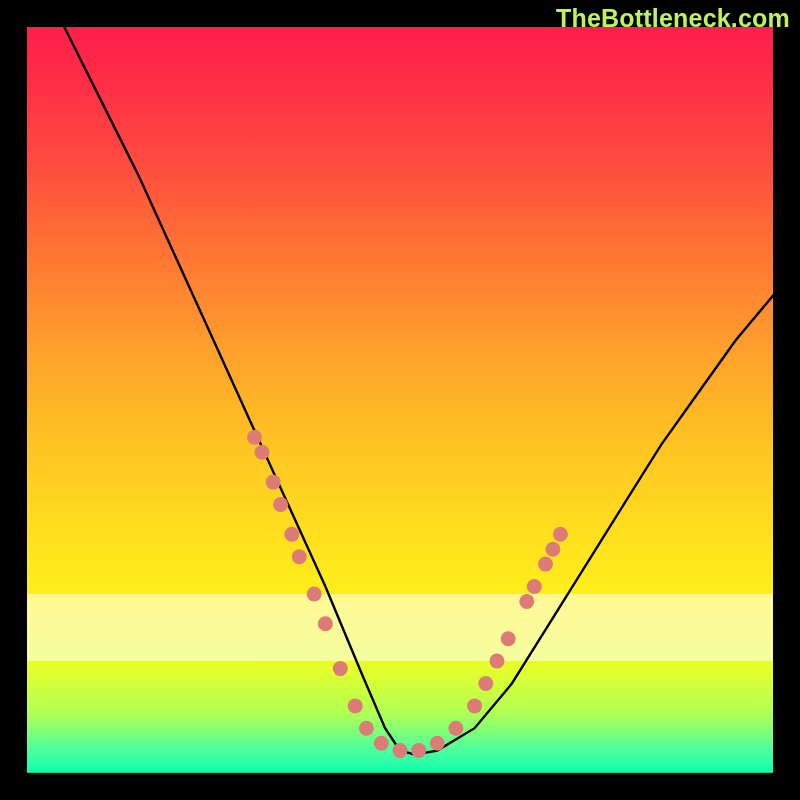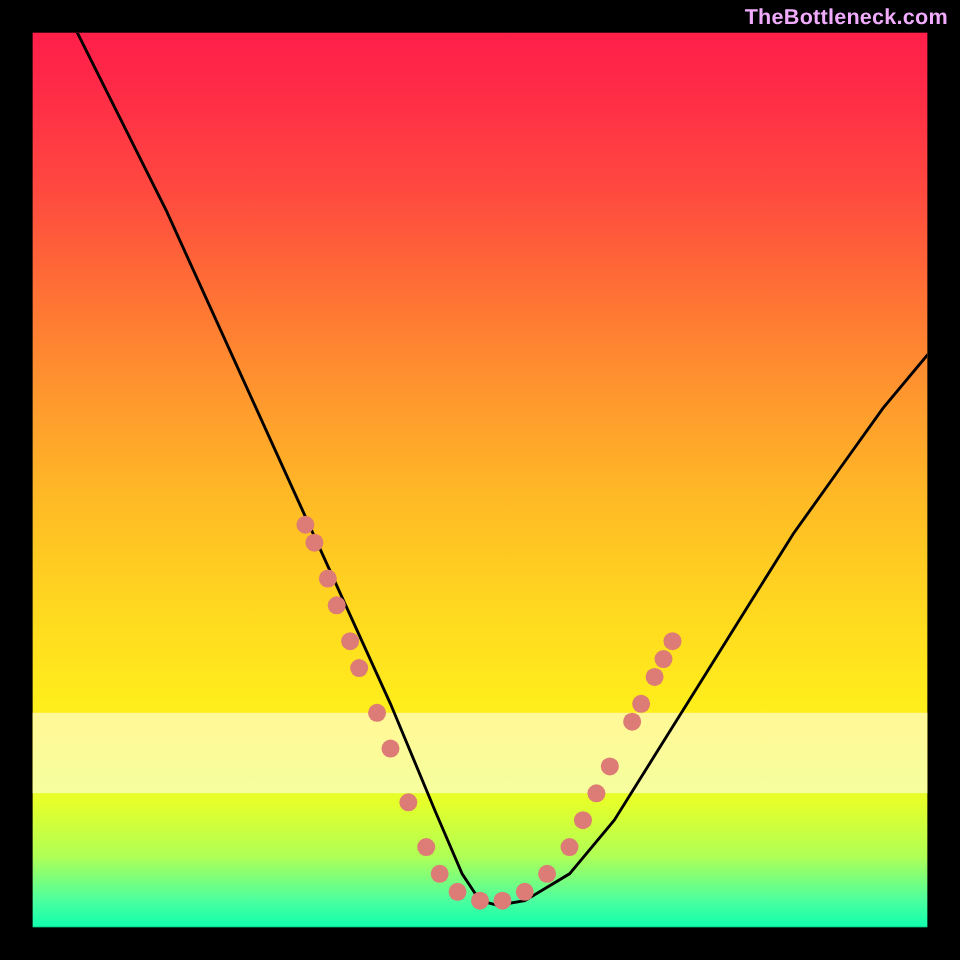--- a/index.html
+++ b/index.html
@@ -41,22 +41,22 @@
   .pale-band {
     position: absolute;
     left: 0;
     right: 0;
     background: rgba(255,255,255,0.55);
   }
   .watermark {
     position: absolute;
     top: 4px;
     right: 10px;
-    color: #f0abfc;
-    font-size: 18px;
+    color: #bef264;
+    font-size: 25px;
     font-weight: 600;
     letter-spacing: 0.2px;
     user-select: none;
   }
   svg.curve {
     position: absolute;
     left: 0; top: 0;
     width: 746px;
     height: 746px;
     pointer-events: none;

